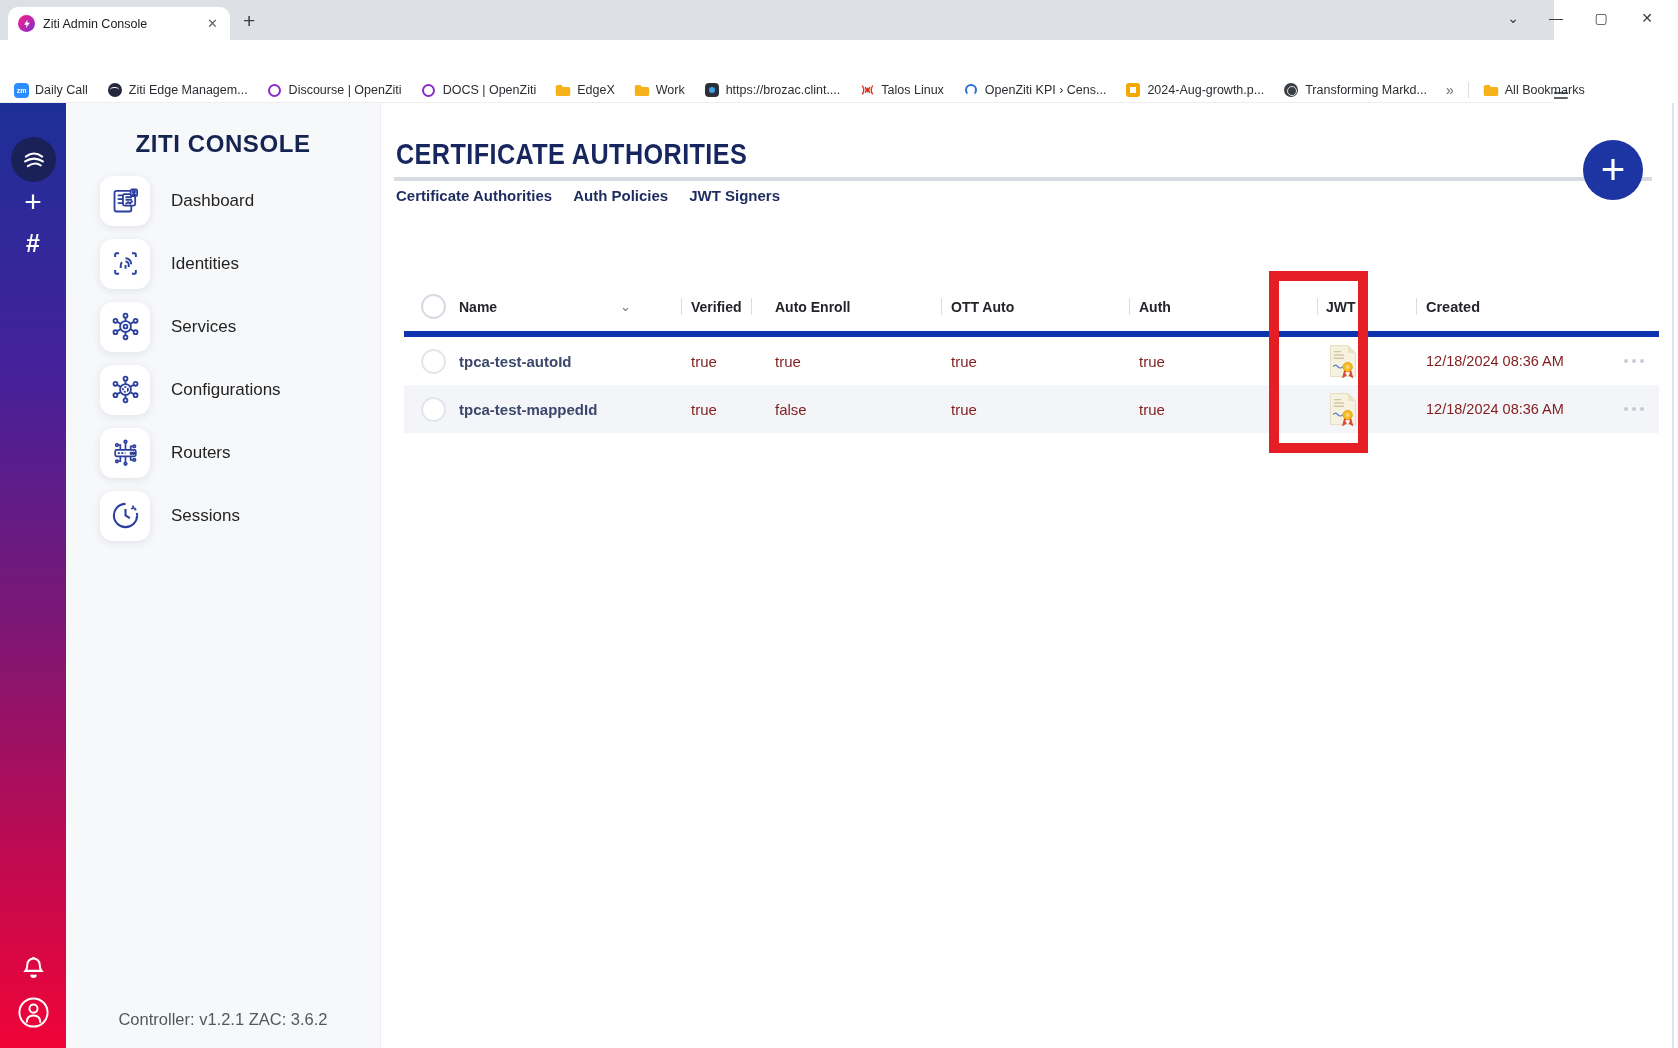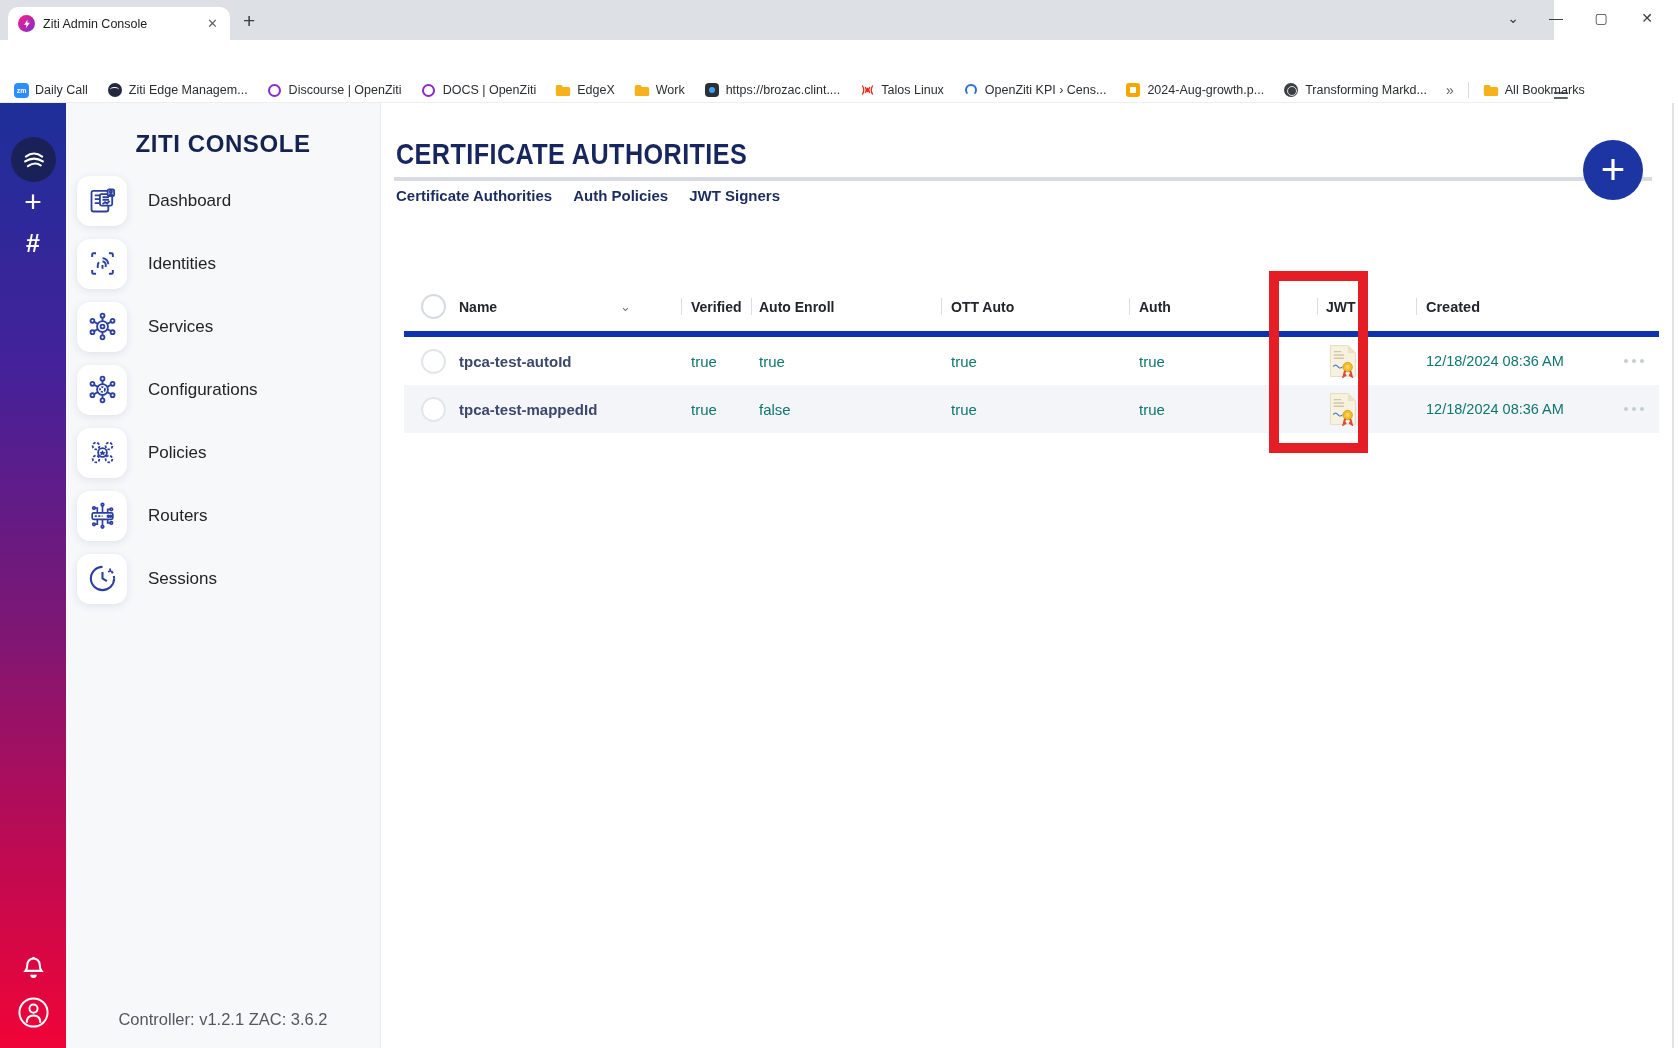--- a/index.html
+++ b/index.html
@@ -66,21 +66,21 @@
   .rail-glyph { position:absolute; left:0; width:66px; text-align:center; color:#fff; }
   .rail-plus { top:82px; font-size:30px; font-weight:300; }
   .rail-hash { top:126px; font-size:25px; font-weight:bold; }
   .rail-bell { position:absolute; left:20px; top:851px; width:27px; height:27px; }
   .rail-user { position:absolute; left:17px; top:893px; width:33px; height:33px; }
 
   .sidebar { position:absolute; left:66px; top:0; width:314px; height:100%; background:#f7f8fa; }
   .brand { position:absolute; top:27px; left:0; width:100%; text-align:center; font-size:24px;
            font-weight:800; letter-spacing:.6px; color:#152350; }
   .menu { position:absolute; top:66px; left:0; width:100%; }
-  .menu-item { position:relative; height:63px; display:flex; align-items:center; padding-left:11px; gap:21px; }
+  .menu-item { position:relative; height:63px; display:flex; align-items:center; padding-left:34px; gap:21px; }
   .menu-item.active { background:#e3e5ee; }
   .menu-item.active::after { content:""; position:absolute; right:0; top:3px; bottom:3px; width:5px; background:#e30038; }
   .icon-card { width:50px; height:50px; background:#fff; border-radius:13px; flex:0 0 auto;
                box-shadow:0 2px 8px rgba(25,35,90,.10); display:flex; align-items:center; justify-content:center; }
   .icon-card svg { width:31px; height:31px; }
   .menu-label { font-size:17px; color:#242424; font-weight:500; }
   .sb-footer { position:absolute; bottom:19px; left:0; width:100%; text-align:center; font-size:16.5px; color:#54585e; }
 
   .main { position:absolute; left:380px; top:0; width:1298px; height:100%; background:#fff; border-left:1px solid #ededf1; }
   .scroll-edge { position:absolute; right:4px; top:0; bottom:0; width:2px; background:#e0e2e6; }
@@ -106,29 +106,29 @@
   .pg-arrow { font-size:24px; color:#cdd1d9; font-weight:400; line-height:1; }
   .pg-prev { position:absolute; left:1186px; top:16px; }
   .pg-next { position:absolute; left:1231px; top:16px; }
 
   .table { position:absolute; left:1px; right:19px; top:179px;padding-left:22px; }
   .thead { position:relative; height:49px; background:#fff; }
   .blue-rule { height:6px; background:#0d34ae; }
   .trow { position:relative; height:48px; background:#fff; }
   .trow.alt { background:#f4f5f8; }
 
-  .cell { position:absolute; top:0; height:100%; display:flex; align-items:center; font-size:15px; color:#0f766e; }
+  .cell { position:absolute; top:0; height:100%; display:flex; align-items:center; font-size:15px; color:#7f1d1d; }
   .hcell { font-size:14px; font-weight:700; color:#23252a; }
   .c-check { left:17px; }
   .chk { width:25px; height:25px; border-radius:50%; background:#fff; border:2px solid #d6dae2; }
   .trow .chk { border-color:#e2e5eb; }
   .c-name  { left:55px; }
   .row-name { font-weight:700; color:#3c486b; font-size:15px; }
   .c-sort  { left:216px; color:#6e7890; font-size:13px; }
-  .c-verified { left:287px; } .c-auto { left:355px; } .c-ott { left:547px; } .c-auth { left:735px; }
+  .c-verified { left:287px; } .c-auto { left:371px; } .c-ott { left:547px; } .c-auth { left:735px; }
   .c-jwt { left:921px; width:36px; justify-content:center; }
   .c-created { left:1022px; font-size:14.5px; }
   .c-dots { left:1220px; gap:4px; }
   .c-dots i { width:4px; height:4px; border-radius:50%; background:#c6ccd6; display:block; }
   .hsep { position:absolute; top:16px; width:1px; height:17px; background:#d9dce3; }
 
   .annotation-box { position:absolute; left:888px; top:168px; width:99px; height:182px;
                     border:10px solid #e51d25; z-index:6; pointer-events:none; }
 </style>
 </head>
@@ -409,33 +409,20 @@
                 <circle cx="4.2" cy="7.6" r="1.5"></circle>
                 <circle cx="19.8" cy="7.6" r="1.5"></circle>
                 <circle cx="4.2" cy="16.4" r="1.5"></circle>
                 <circle cx="19.8" cy="16.4" r="1.5"></circle>
                 <path d="M12 5.1v2.7M12 16.2v2.7M5.5 8.4l3.1 1.7M18.5 8.4l-3.1 1.7M5.5 15.6l3.1-1.7M18.5 15.6l-3.1-1.7"></path>
               </svg>
           </span>
           <span class="menu-label">Configurations</span>
         </div>
 
-        <div class="menu-item">
-          <span class="icon-card">
-            <svg viewBox="0 0 24 24" fill="none" stroke="#2b3f9e" stroke-width="1.4">
-                <circle cx="7" cy="7" r="2.6" stroke-dasharray="2 1.2"></circle>
-                <circle cx="17" cy="7" r="2.6" stroke-dasharray="2 1.2"></circle>
-                <circle cx="7" cy="17" r="2.6" stroke-dasharray="2 1.2"></circle>
-                <circle cx="17" cy="17" r="2.6" stroke-dasharray="2 1.2"></circle>
-                <circle cx="12" cy="12" r="3.4"></circle>
-                <path d="M12 10.2l.9 1.4 1.6.1-1.2 1.1.4 1.6-1.7-.9-1.7.9.4-1.6-1.2-1.1 1.6-.1z" fill="#2b3f9e" stroke="none"></path>
-              </svg>
-          </span>
-          <span class="menu-label">Policies</span>
-        </div>
 
         <div class="menu-item">
           <span class="icon-card">
             <svg viewBox="0 0 24 24" fill="none" stroke="#2b3f9e" stroke-width="1.3">
                 <rect x="4" y="10" width="16" height="5" rx="1.2"></rect>
                 <circle cx="16.5" cy="12.5" r="0.7" fill="#2b3f9e"></circle>
                 <circle cx="18.3" cy="12.5" r="0.7" fill="#2b3f9e"></circle>
                 <path d="M6 12.5h6" stroke-dasharray="1.6 1.1"></path>
                 <path d="M8 10V6.2H6.4M12 10V4.6M16 10V7.2h1.8M8 15v3.8H6.4M12 15v4.8M16 15v2.8h1.8"></path>
                 <circle cx="5.4" cy="6.2" r="1"></circle>

